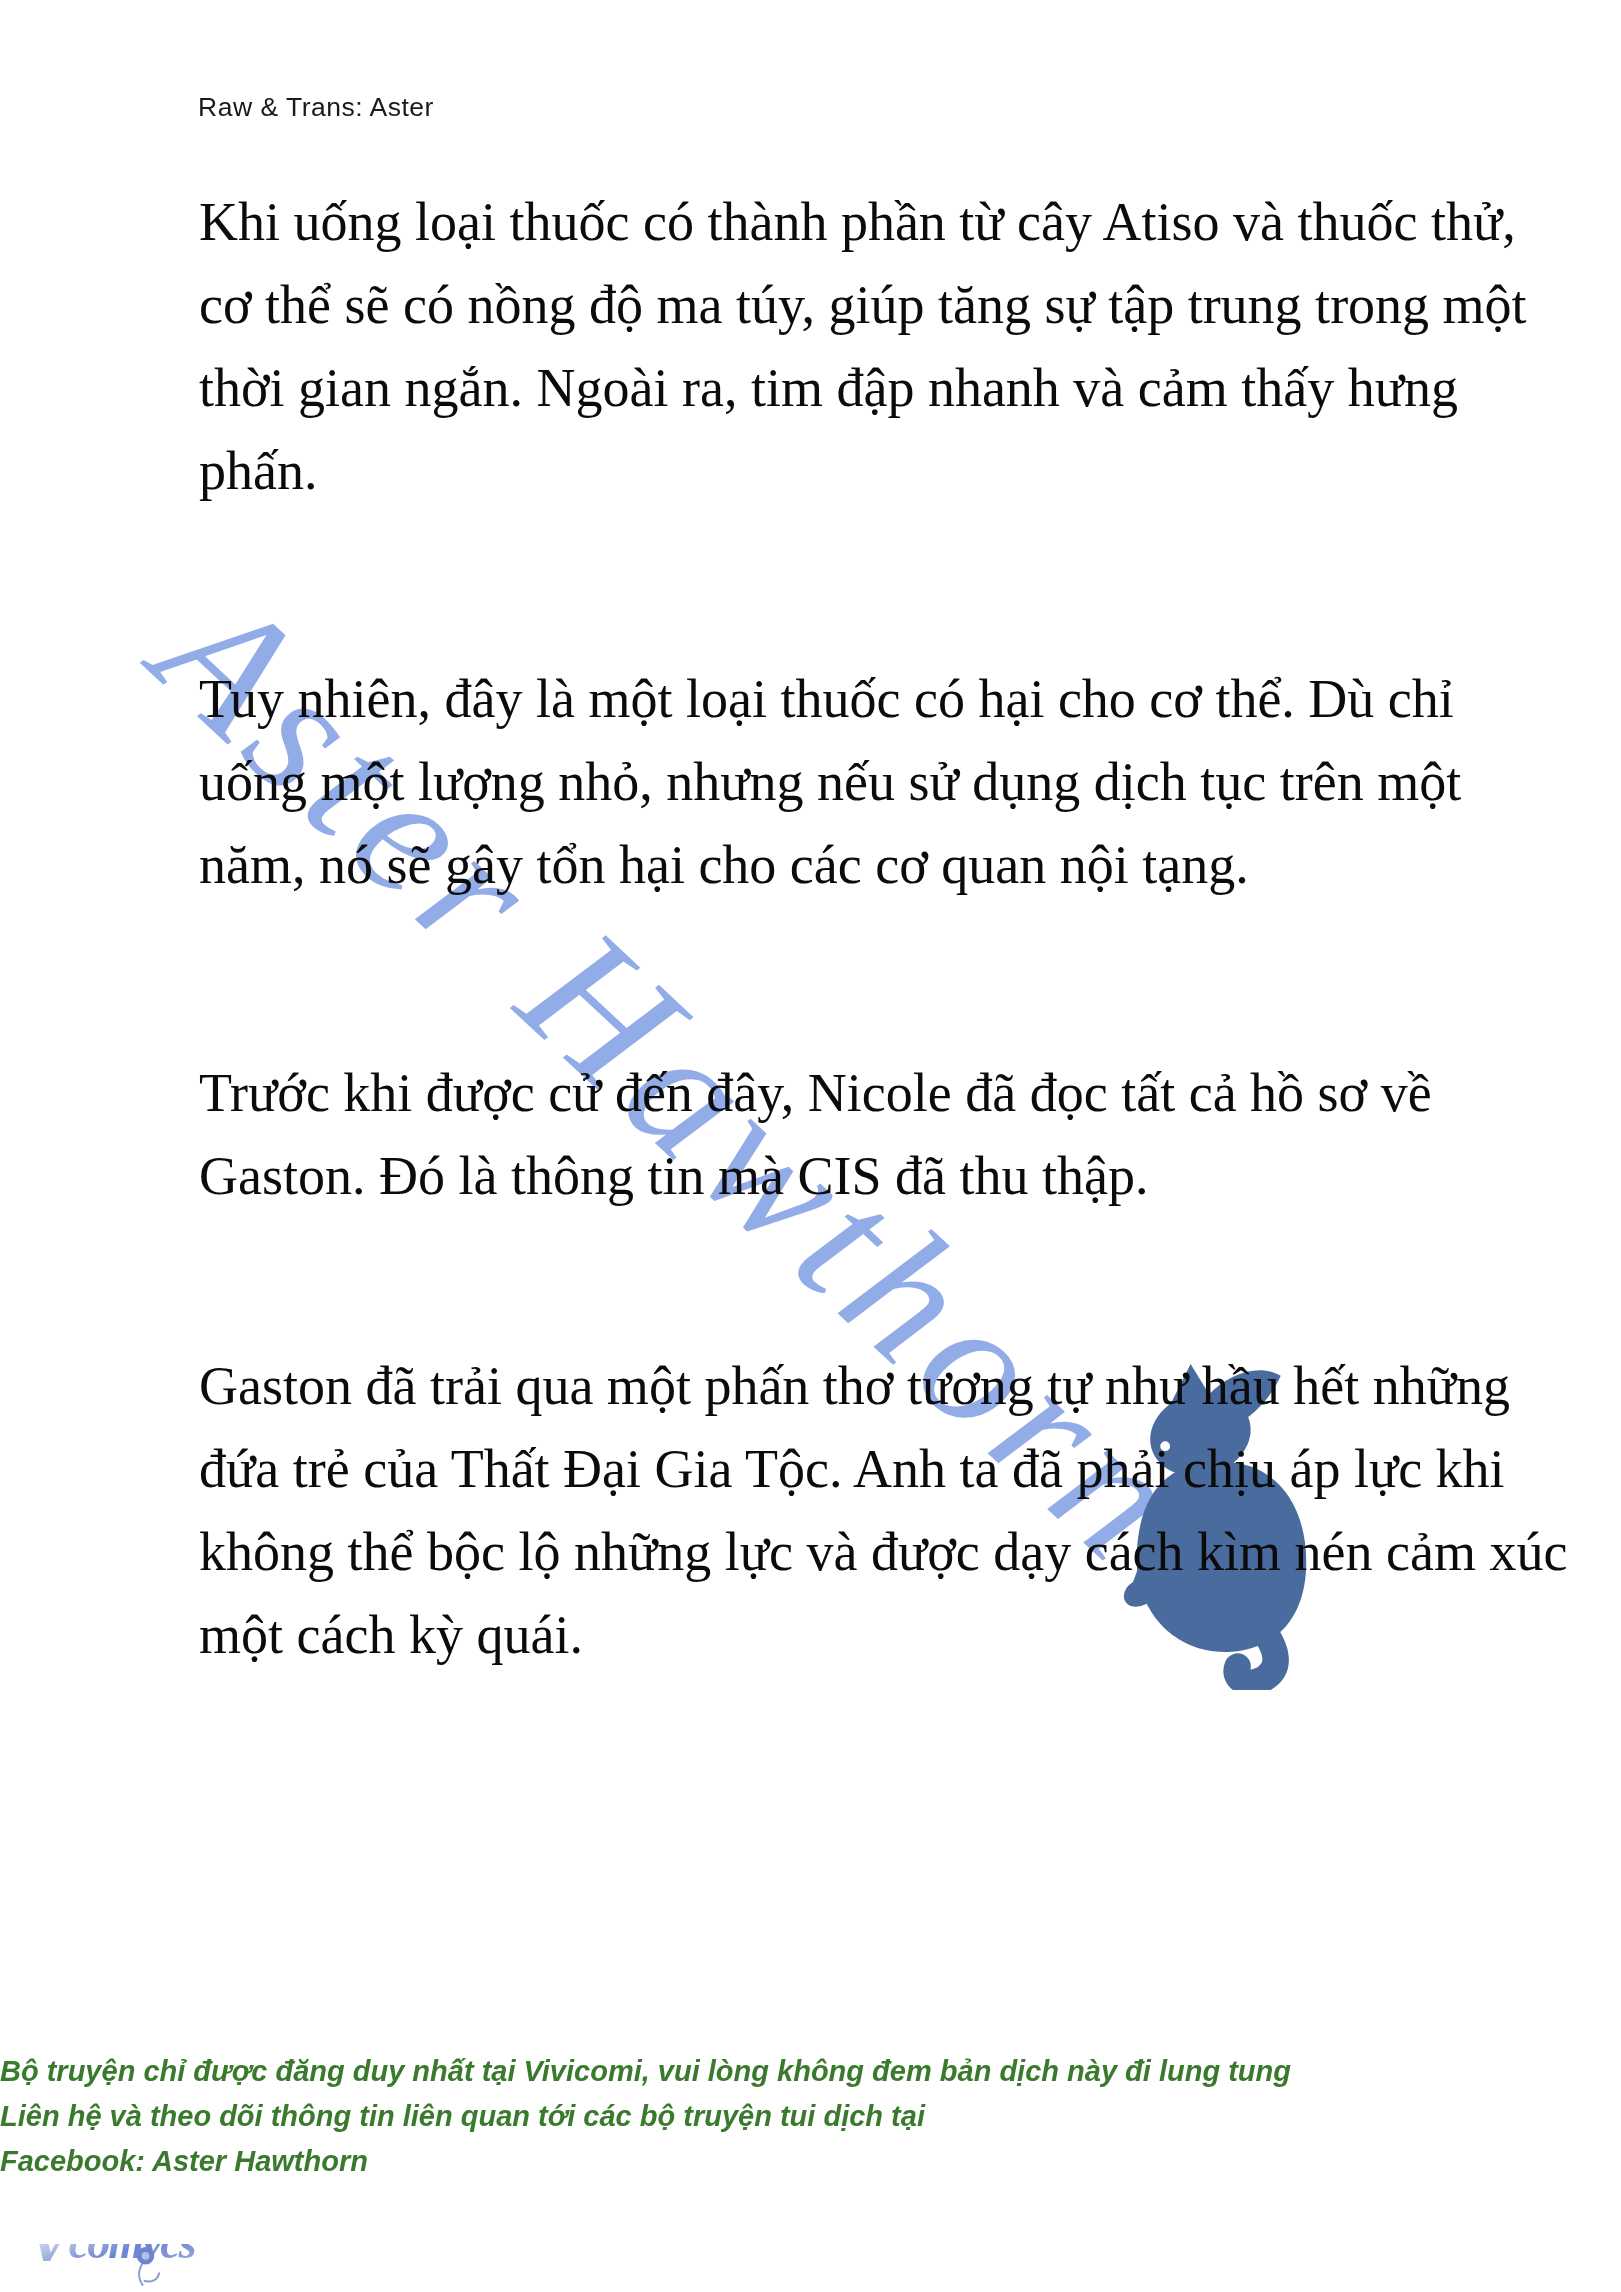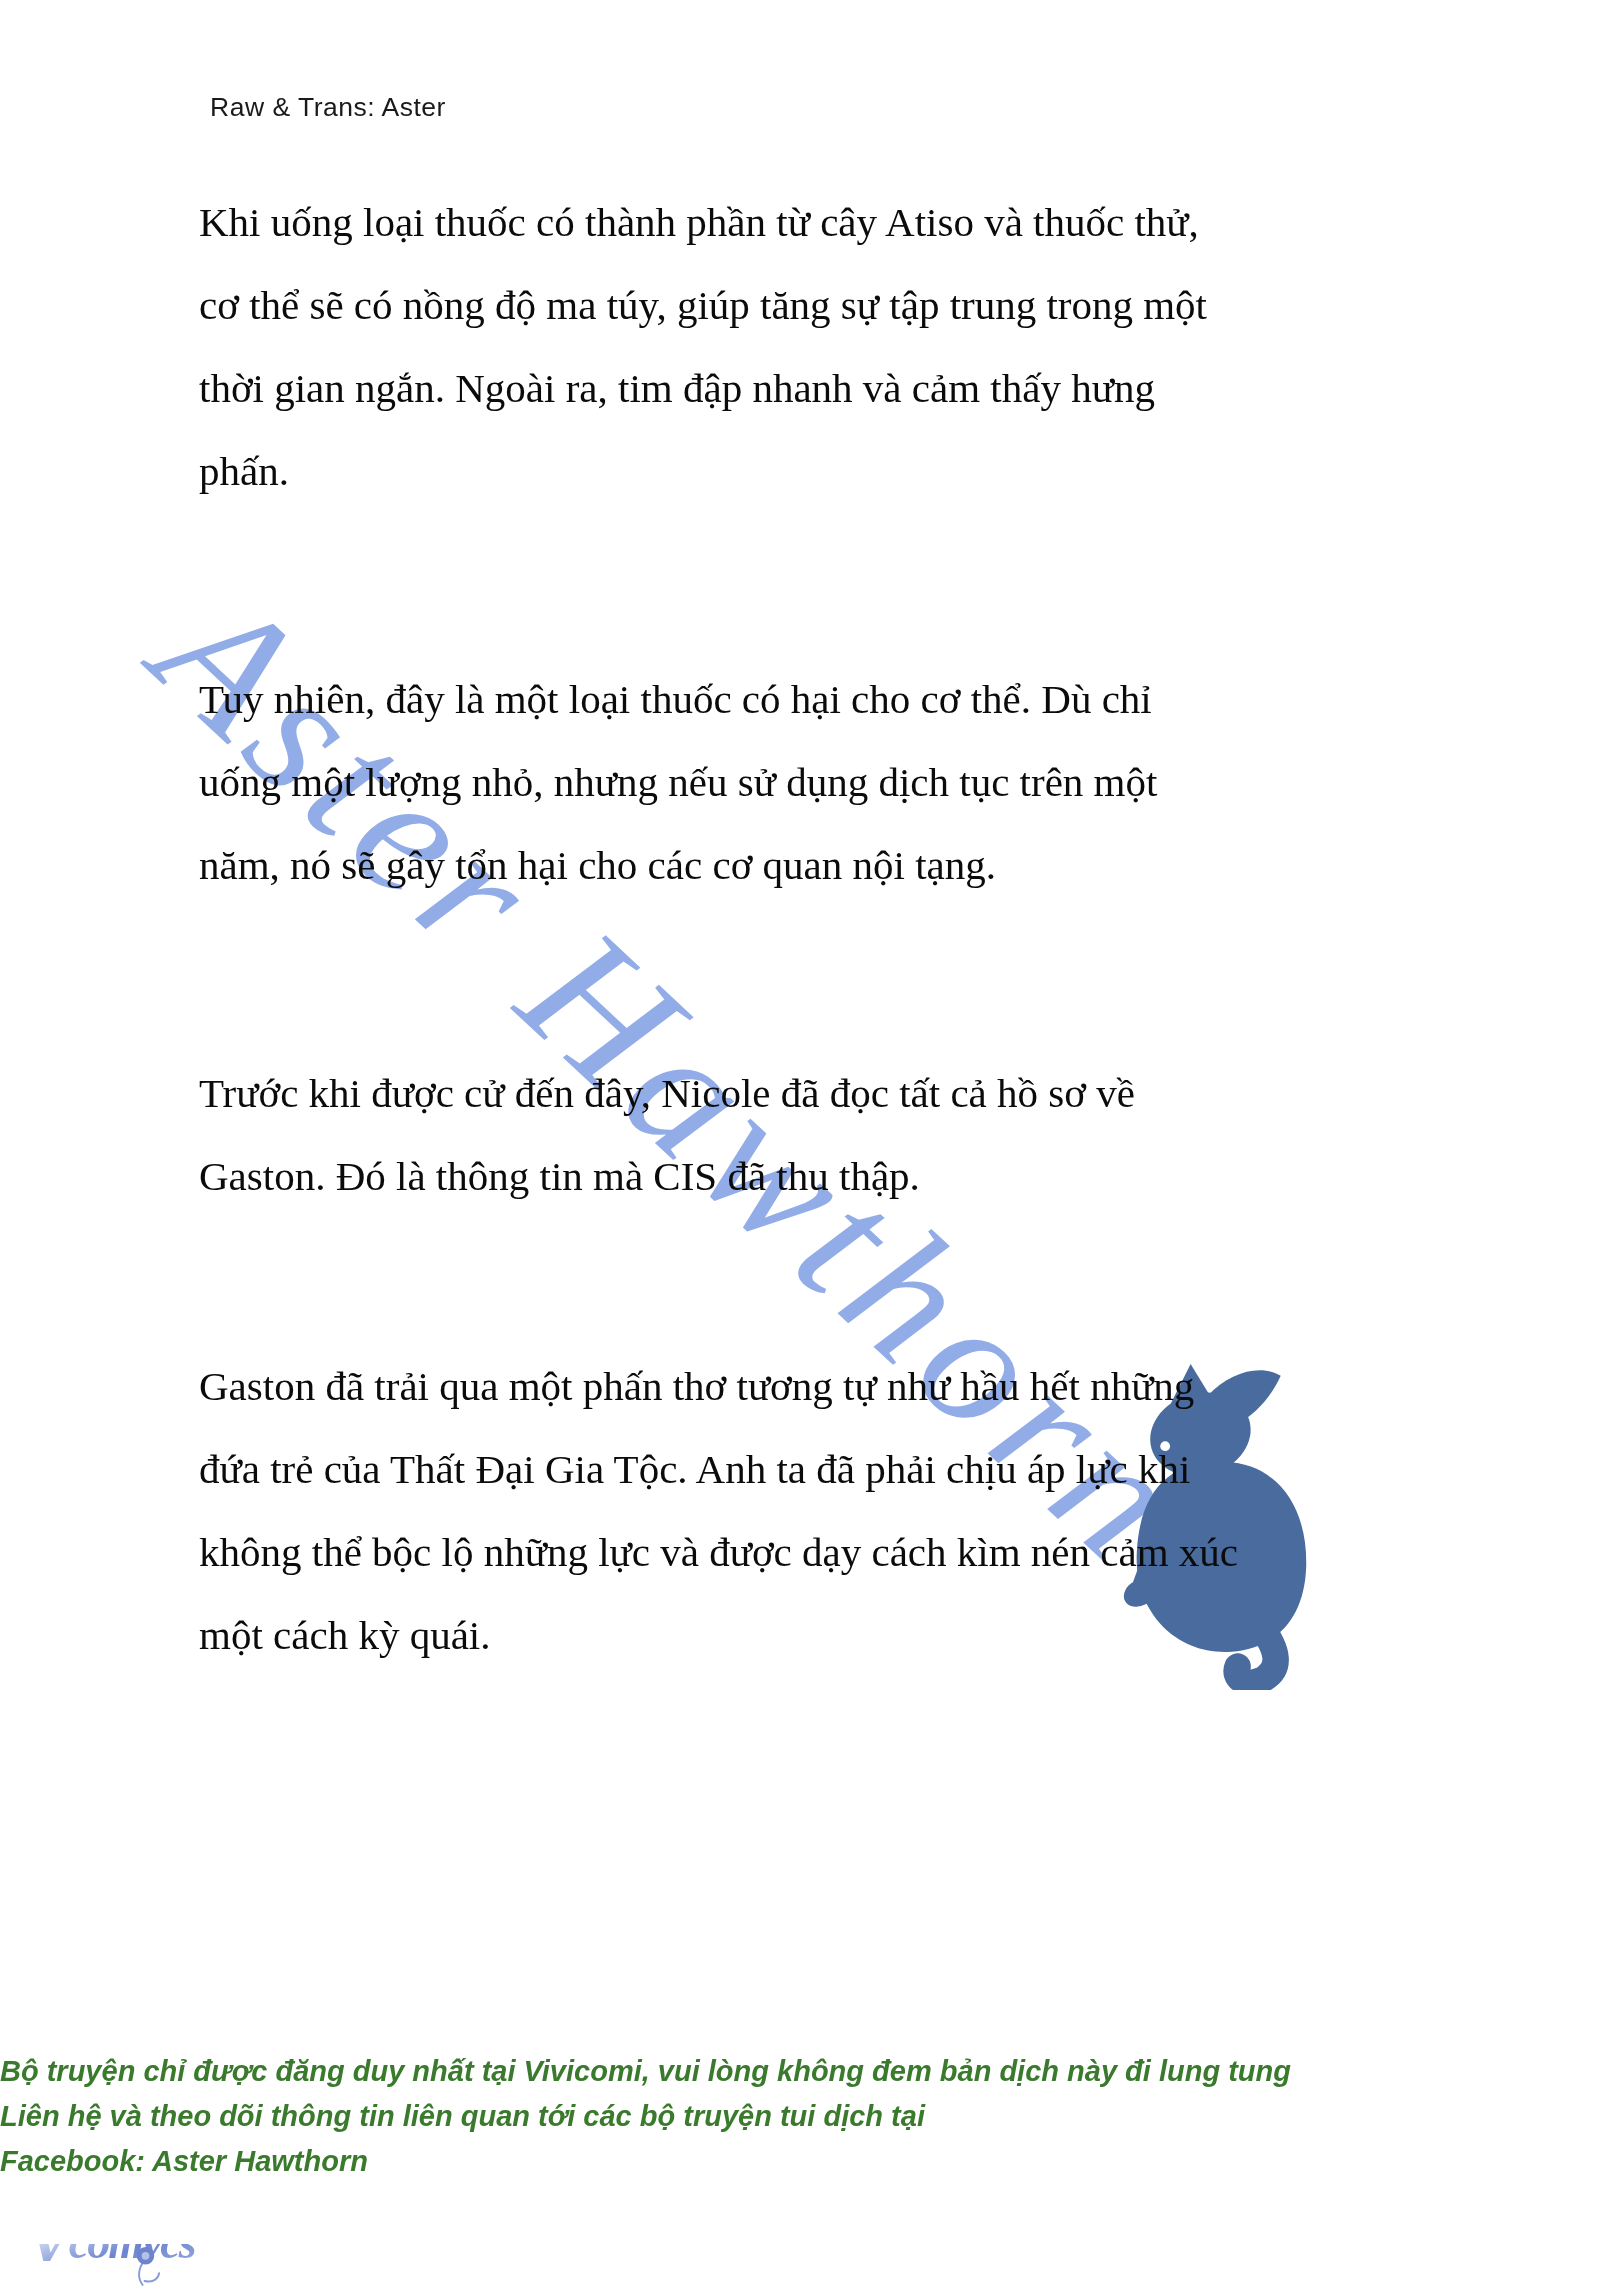--- a/index.html
+++ b/index.html
@@ -9,21 +9,20 @@
     background:#ffffff;
     overflow:hidden;
     font-family:"Liberation Serif","DejaVu Serif",serif;
   }
   
   .credit{
     position:absolute;left:198px;top:92px;
     font-family:"Liberation Sans","DejaVu Sans",sans-serif;
     font-size:26.5px;color:#1a1a1a;letter-spacing:0.5px;
     z-index:3;
-    margin-left:12px;
   }
   
   .watermark{
     position:absolute;left:250px;top:559px;
     transform:rotate(43deg);transform-origin:0 0;
     font-family:"Liberation Serif","DejaVu Serif",serif;
     font-style:italic;
     font-size:181px;line-height:1;letter-spacing:11.8px;
     color:#7f9ee4;opacity:0.85;
     white-space:nowrap;
@@ -31,21 +30,21 @@
   }
   
   .cat{
     position:absolute;left:1112px;top:1362px;
     width:216px;height:328px;
     z-index:1;
   }
   
   .content{
     position:absolute;left:199px;top:181px;width:1274px;
-    font-size:41px;line-height:83px;color:#0b0b0b;
+    font-size:54px;line-height:83px;color:#0b0b0b;
     z-index:2;
   }
   .para{margin:0 0 145px 0;}
   .para.tight{margin-bottom:127px;}
   .tline{white-space:nowrap;}
   
   .footer{
     position:absolute;left:0;top:2049px;width:1621px;
     font-family:"Liberation Sans","DejaVu Sans",sans-serif;
     font-style:italic;font-weight:bold;

